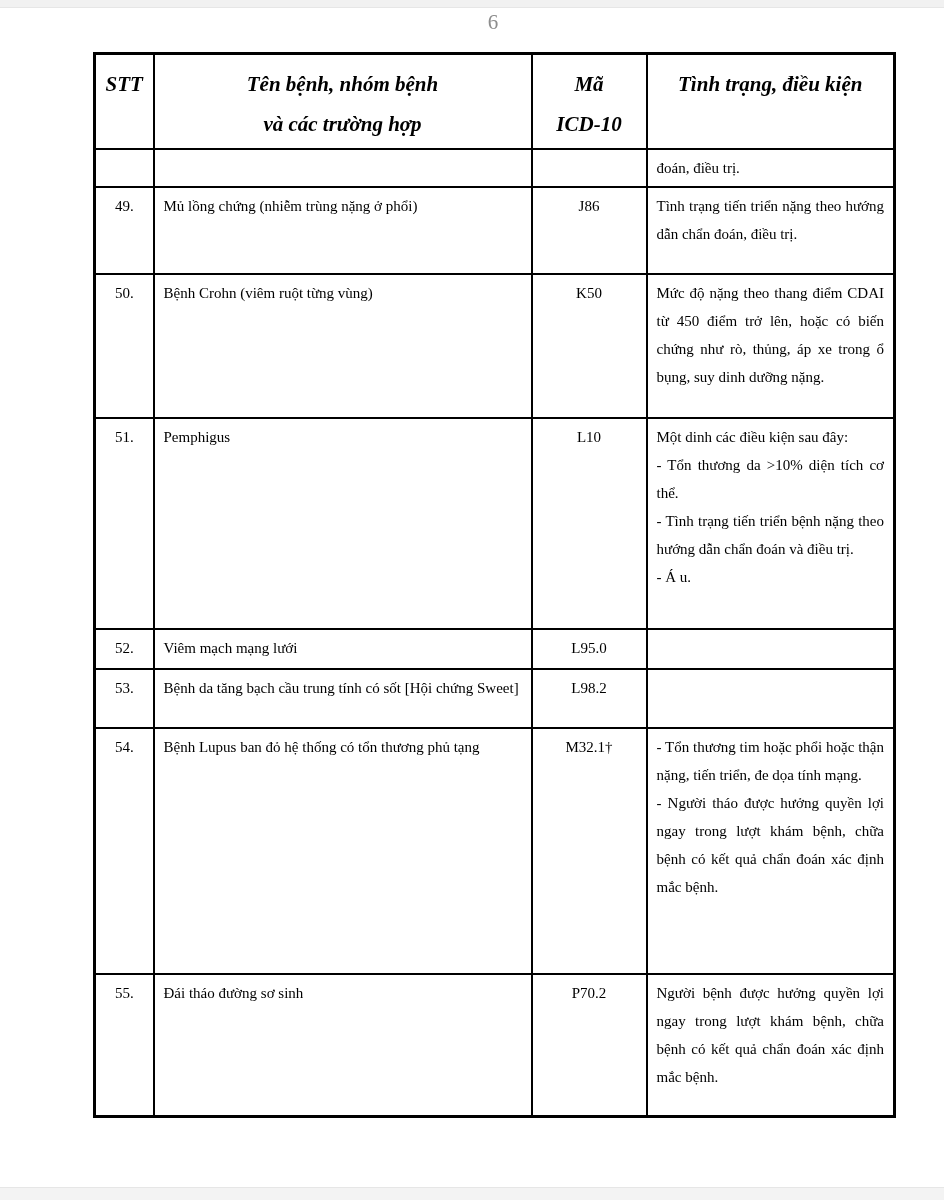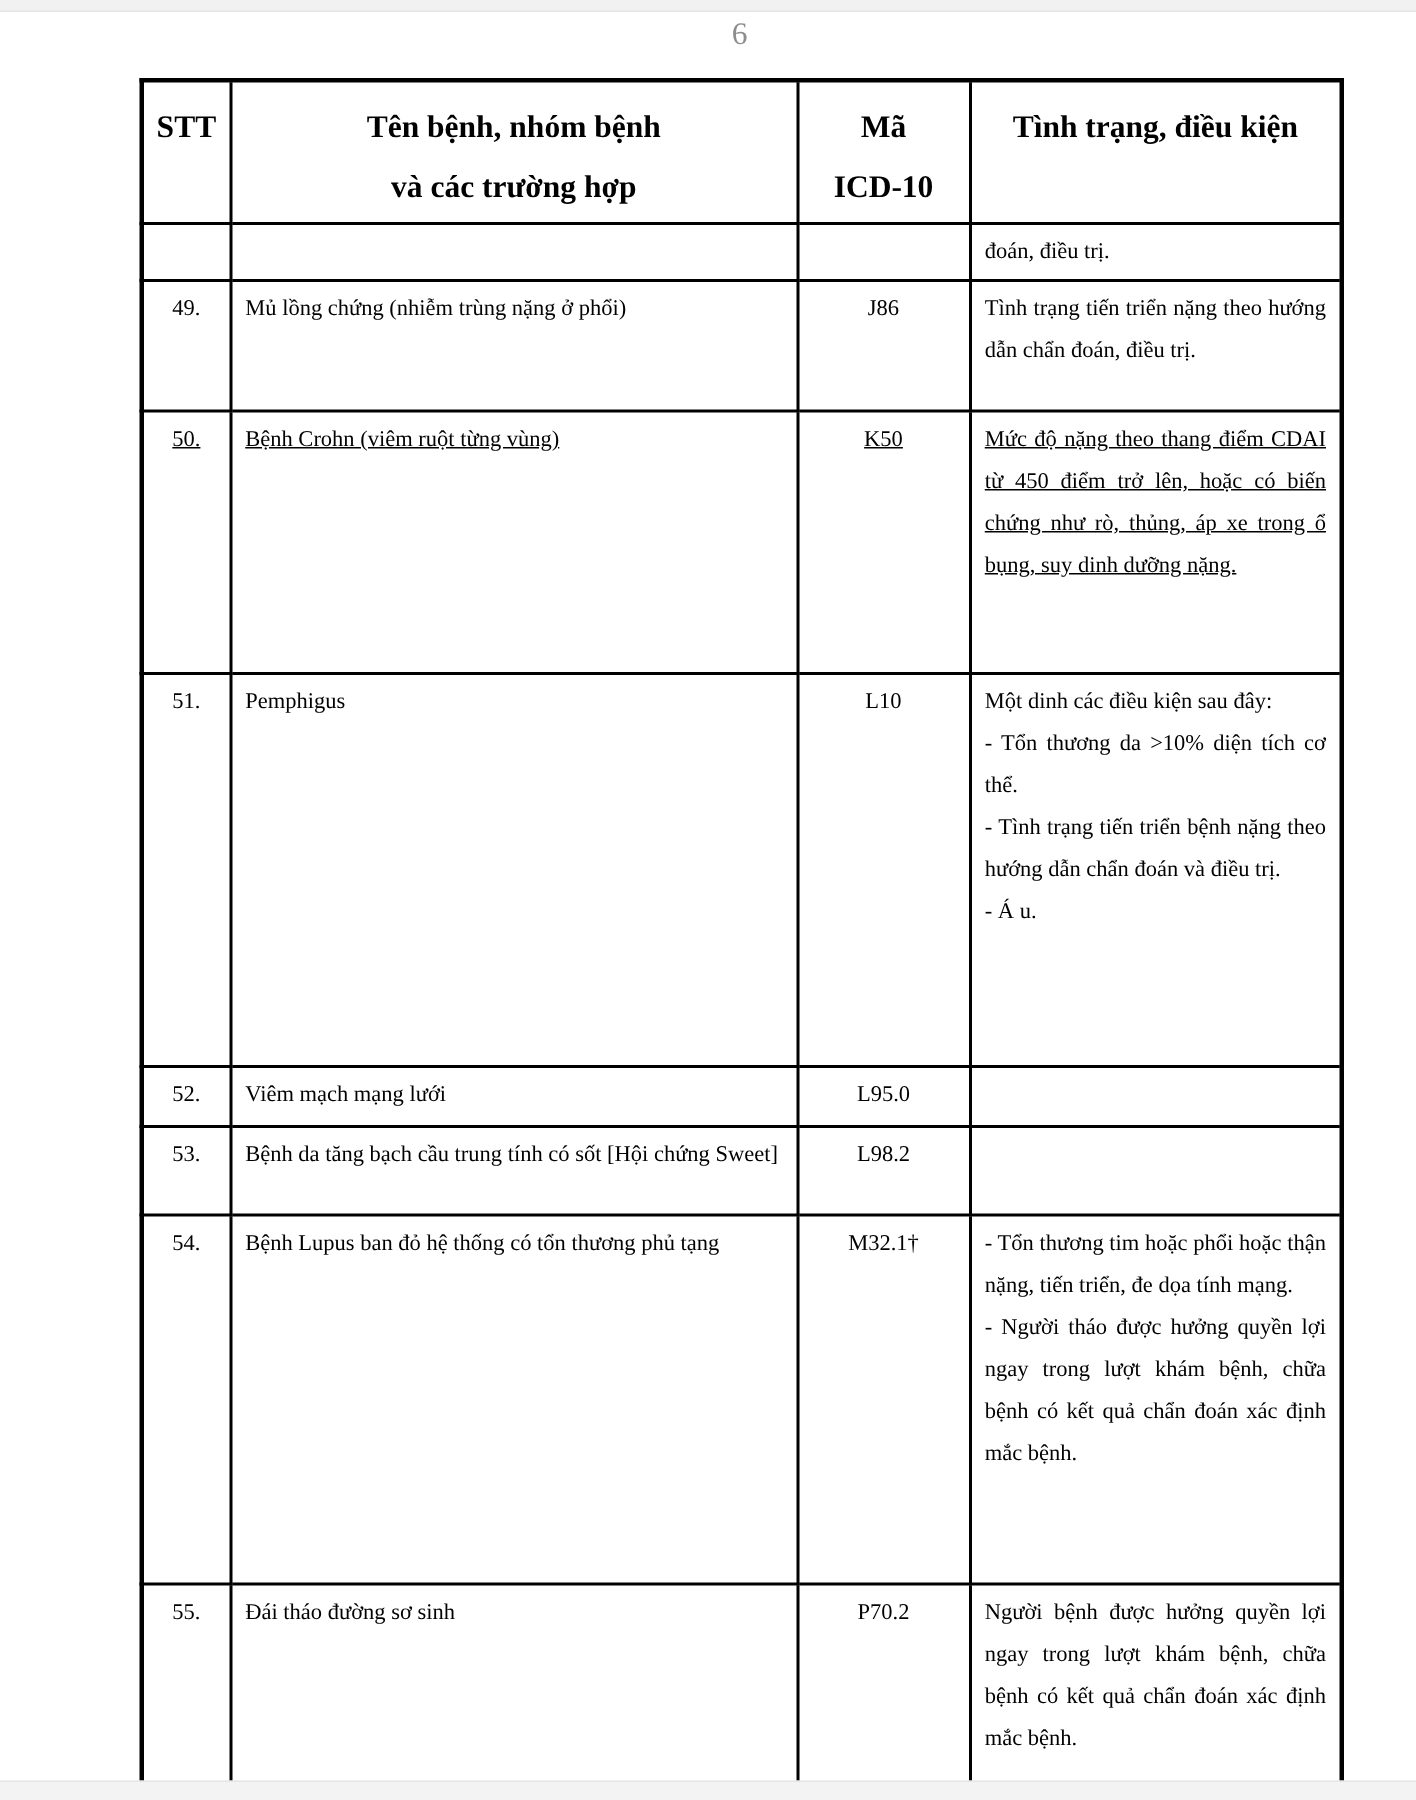--- a/index.html
+++ b/index.html
@@ -59,37 +59,38 @@
     font-size: 15px;
     line-height: 28px;
     overflow: hidden;
   }
   thead tr { height: 91px; }
   thead th {
     font-weight: bold;
     text-align: center;
     padding-top: 9px;
     font-size: 21px;
+    font-style: italic;
   }
   .hl {
     height: 40px;
     display: flex;
     align-items: center;
     justify-content: center;
   }
   td.stt  { text-align: center; }
   td.name { text-align: justify; }
   td.code { text-align: center; }
   td.cond { text-align: justify; }
   td.cond div { margin: 0; }
 
   tbody tr.row-0 { height: 38px;  }
   tbody tr.row-1 { height: 87px;  }
-  tbody tr.row-2 { height: 175px; text-decoration: underline; }
-  tbody tr.row-3 { height: 262px; }
+  tbody tr.row-2 { height: 144px; }
+  tbody tr.row-3 { height: 211px; }
   tbody tr.row-4 { height: 40px;  }
   tbody tr.row-5 { height: 59px;  }
   tbody tr.row-6 { height: 246px; }
   tbody tr.row-7 { height: 142px; }
 </style>
 </head>
 <body>
 
 <div class="page-edge-top"></div>
 

